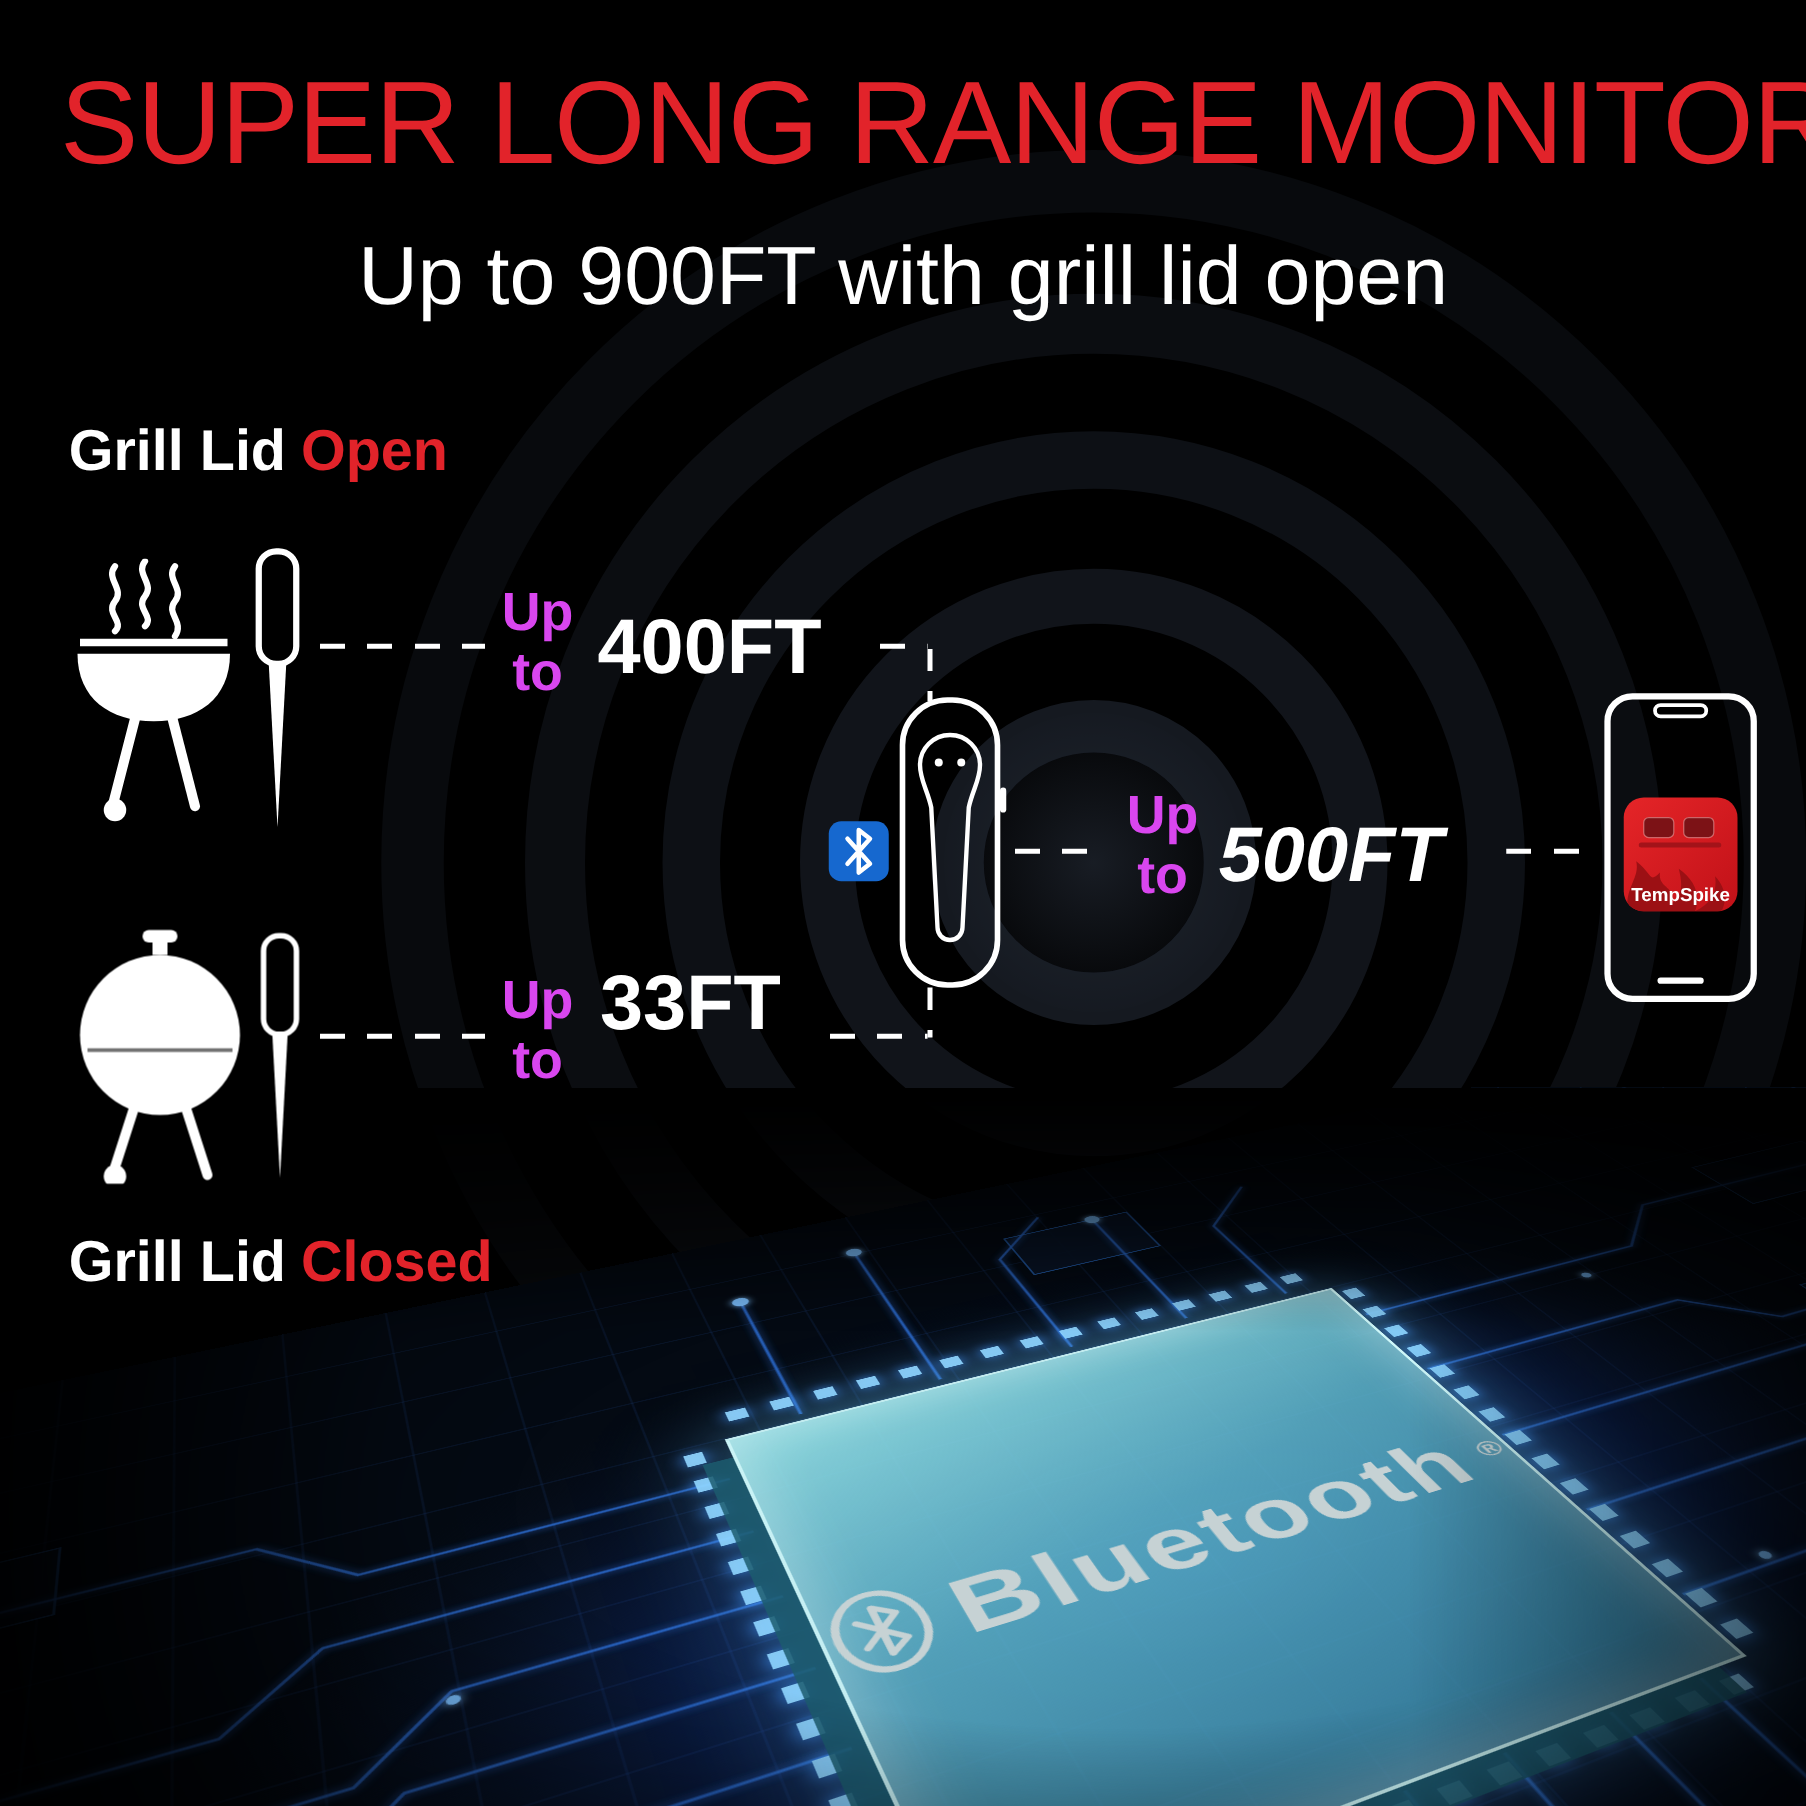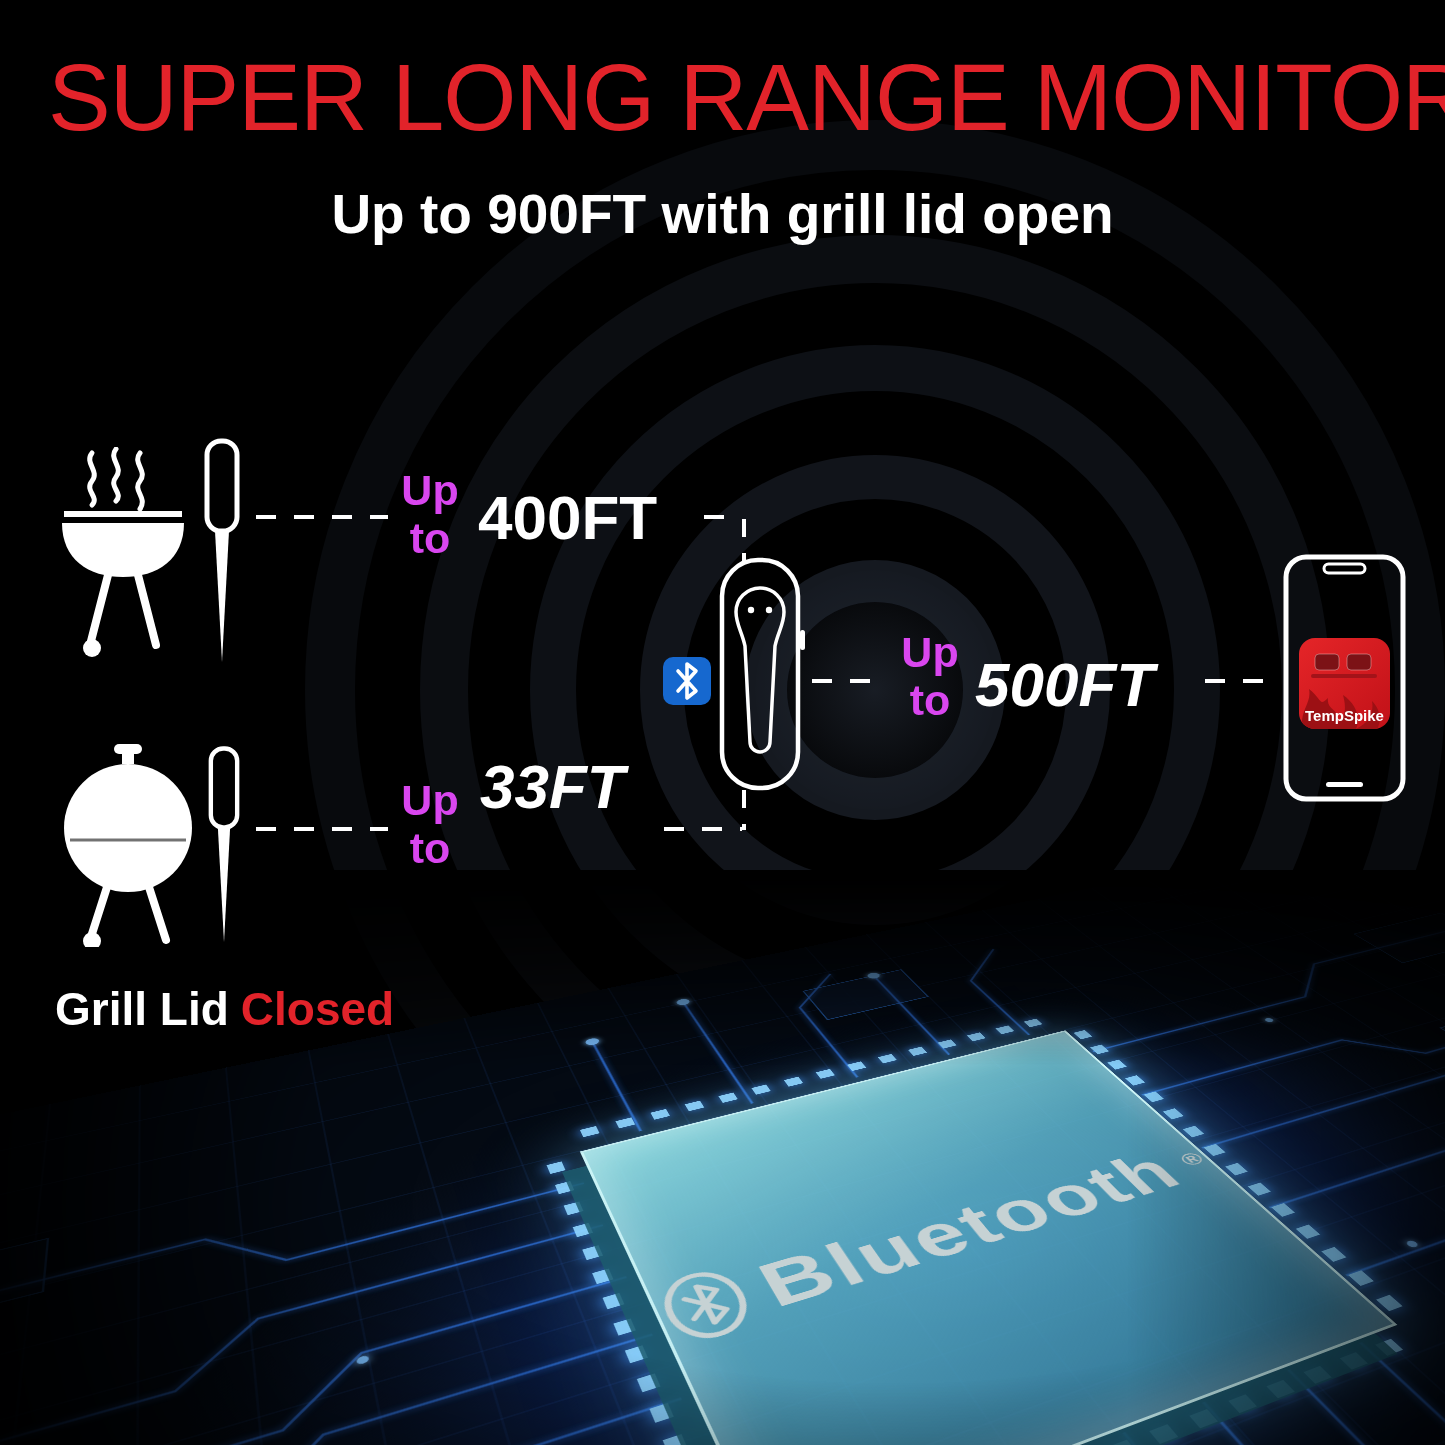--- a/index.html
+++ b/index.html
@@ -3,38 +3,38 @@
 <meta charset="utf-8">
 <style>
   html,body{margin:0;padding:0;background:#000;}
   .stage{position:relative;width:1445px;height:1445px;background:#000;overflow:hidden;
          font-family:"Liberation Sans",sans-serif;margin:0 auto;}
 
   
   .title{position:absolute;top:44px;left:0;width:100%;text-align:center;
          font-size:94px;font-weight:400;letter-spacing:-1px;color:#e2232a;z-index:6;padding-left:36px;}
   .subtitle{position:absolute;top:182px;left:0;width:100%;text-align:center;
-         font-size:55px;font-weight:700;color:#fff;z-index:6;}
+         font-size:66px;font-weight:400;color:#fff;z-index:6;}
 
   
   .sec-label{position:absolute;font-size:46px;font-weight:700;color:#fff;z-index:6;}
   .sec-label .state{color:#e2232a;margin-left:12px;}
   .lbl-open{left:55px;top:333px;}
   .lbl-closed{left:55px;top:982px;}
 
   
   .upto{position:absolute;color:#d946ef;font-size:43px;font-weight:700;line-height:48px;
         text-align:center;z-index:6;}
   .distance{position:absolute;color:#fff;font-size:62px;font-weight:700;line-height:80px;z-index:6;}
   .upto1{left:393px;top:466px;width:74px;}
   .dist1{left:478px;top:478px;}
   .upto2{left:893px;top:628px;width:74px;}
   .dist2{left:975px;top:645px;font-style:italic;}
   .upto3{left:393px;top:776px;width:74px;}
-  .dist3{left:480px;top:747px;font-style:italic;}
+  .dist3{left:480px;top:763px;}
 
   
   .dash-h{position:absolute;height:4px;z-index:6;
           background:repeating-linear-gradient(90deg,#fff 0 20px,transparent 20px 38px);}
   .dash-v{position:absolute;width:4px;z-index:6;
           background:repeating-linear-gradient(180deg,#fff 0 18px,transparent 18px 34px);}
   .d1a{left:256px;top:515px;width:132px;}
   .d1b{left:704px;top:515px;width:38px;}
   .d1c{left:742px;top:519px;height:42px;}
   .d2a{left:812px;top:679px;width:74px;}
@@ -227,20 +227,23 @@
           <sup class="chip-reg">®</sup>
         </div>
       </div>
     </div>
     <div class="board-vignette"></div>
   </div>
 
   <div class="title">SUPER LONG RANGE MONITOR</div>
   <div class="subtitle">Up to 900FT with grill lid open</div>
 
+  <div class="sec-label lbl-open">
+    <span>Grill Lid</span><span class="state">Open</span>
+  </div>
 
   <svg class="icon grill-open" width="140" height="215" viewBox="0 0 140 215">
     <g stroke="#fff" stroke-width="5" fill="none" stroke-linecap="round">
       <path d="M34 6 C26 16 42 24 34 34 C26 44 42 50 34 58"></path>
       <path d="M58 2 C50 12 66 20 58 30 C50 40 66 46 58 54"></path>
       <path d="M82 6 C74 16 90 24 82 34 C74 44 90 50 82 62"></path>
     </g>
     <rect x="6" y="64" width="118" height="6" fill="#fff"></rect>
     <path d="M4 76 H126 C126 112 100 130 65 130 C30 130 4 112 4 76 Z" fill="#fff"></path>
     <g stroke="#fff" stroke-width="8" stroke-linecap="round">

